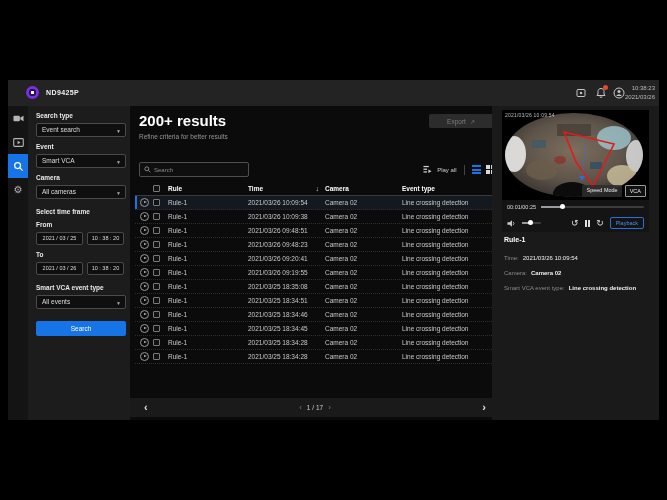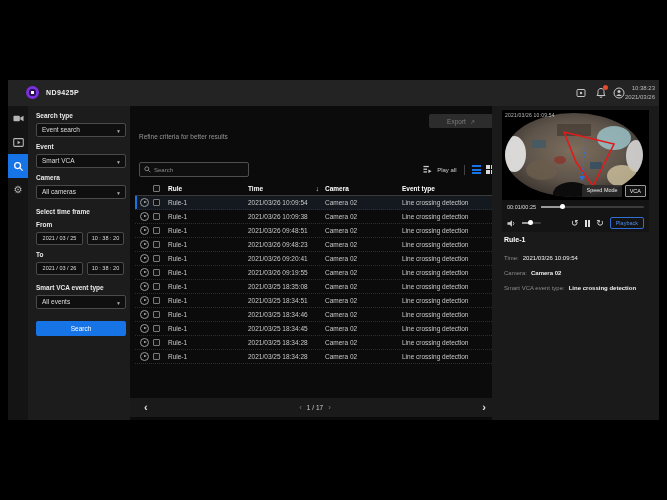--- a/index.html
+++ b/index.html
@@ -205,20 +205,21 @@
       </div>
       <div class="flabel" style="margin-top:9px">Smart VCA event type</div>
       <div class="dd">
         <span>All events</span>
         <span class="arr">▼</span>
       </div>
       <button class="search-btn">Search</button>
     </div>
 
     <div class="main">
+      <div class="res-title">200+ results</div>
       <div class="res-sub">Refine criteria for better results</div>
       <button class="export-btn">
         <span>Export</span>
         <span class="exp-ic">↗</span>
       </button>
 
       <div class="srch-wrap">
         <svg viewBox="0 0 10 10">
             <circle cx="4" cy="4" r="2.8" fill="none" stroke="#9a9a9a" stroke-width="1.2"></circle>
             <line x1="6.2" y1="6.2" x2="9" y2="9" stroke="#9a9a9a" stroke-width="1.2"></line>

